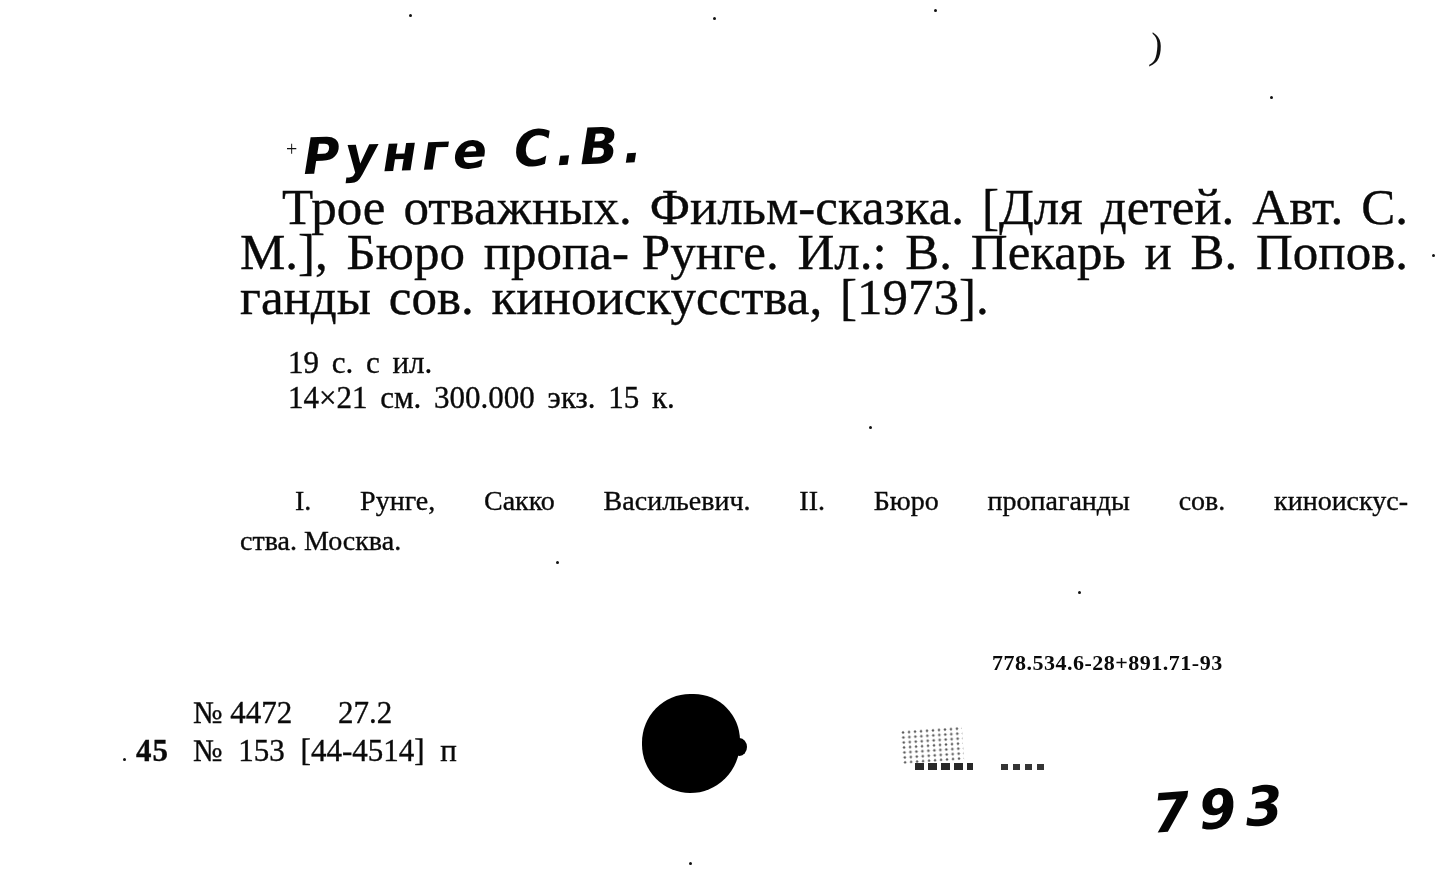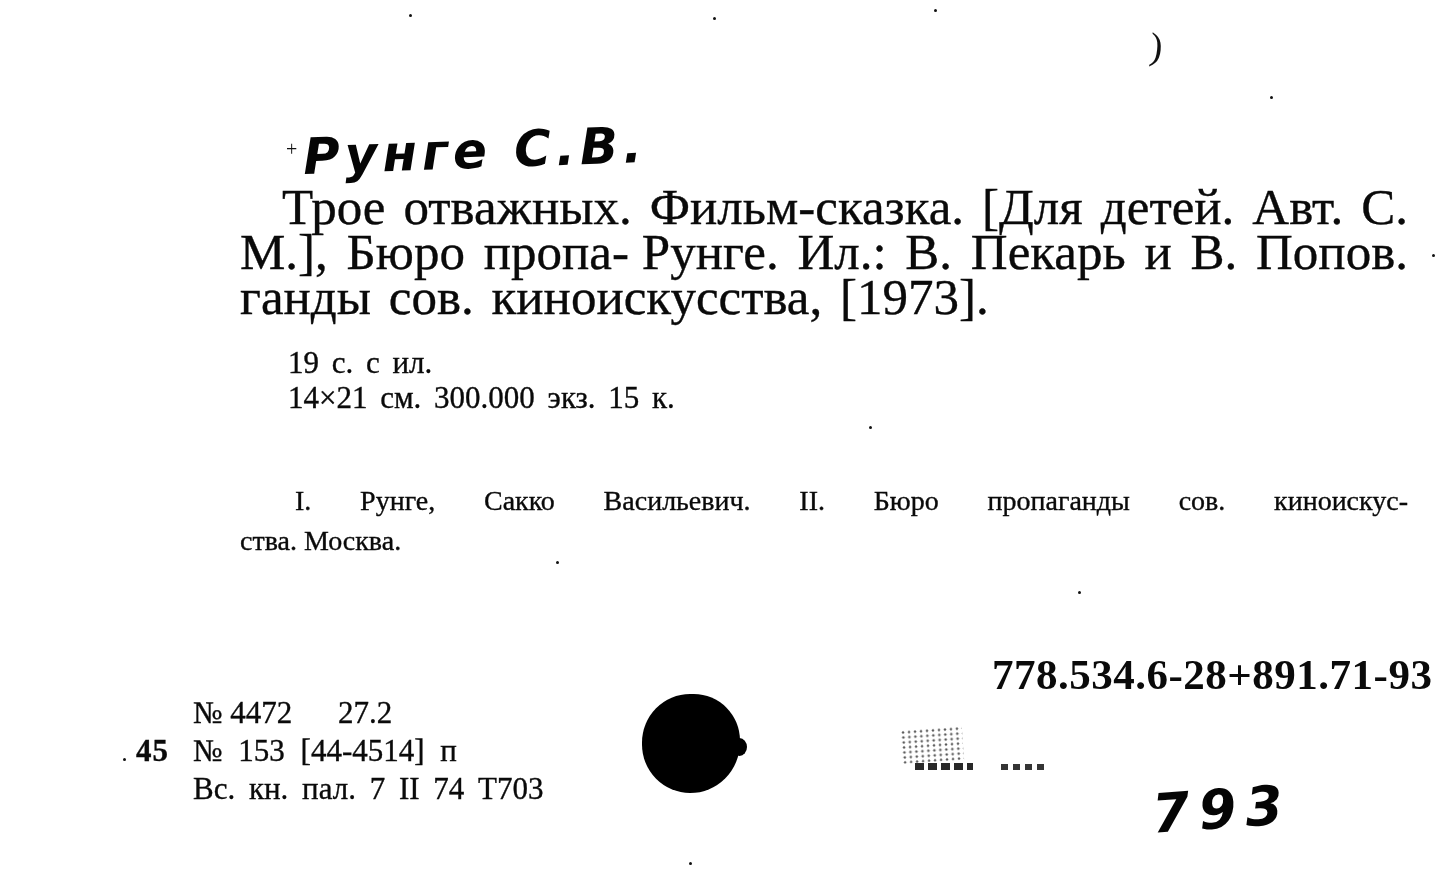--- a/index.html
+++ b/index.html
@@ -97,21 +97,21 @@
     display: block;
     text-align: justify;
     text-align-last: justify;
   }
 
   
   .classification {
     position: absolute;
     left: 992px;
     top: 650px;
-    font-size: 43px;
+    font-size: 22px;
     font-weight: bold;
     letter-spacing: 0.5px;
     white-space: nowrap;
   }
 
   
   .footer-block {
     position: absolute;
     left: 136px;
     top: 694px;
@@ -231,21 +231,20 @@
 
   <div class="footer-block ink">
     <div class="footer-line-1">
       <span>№ 4472</span>
       <span class="gap-right">27.2</span>
     </div>
     <div class="footer-line-2">
       <span class="prefix-45">45</span>
       <span class="reg-text">№ 153 [44-4514] п</span>
     </div>
-    <div class="footer-line-3">Вс. кн. пал. 7 II 74 Т703</div>
   </div>
 
   <div class="ink-dot"></div>
 
   <div class="smudge">
     <div class="smudge-blob"></div>
     <div class="smudge-line-a"></div>
     <div class="smudge-line-b"></div>
   </div>
 

